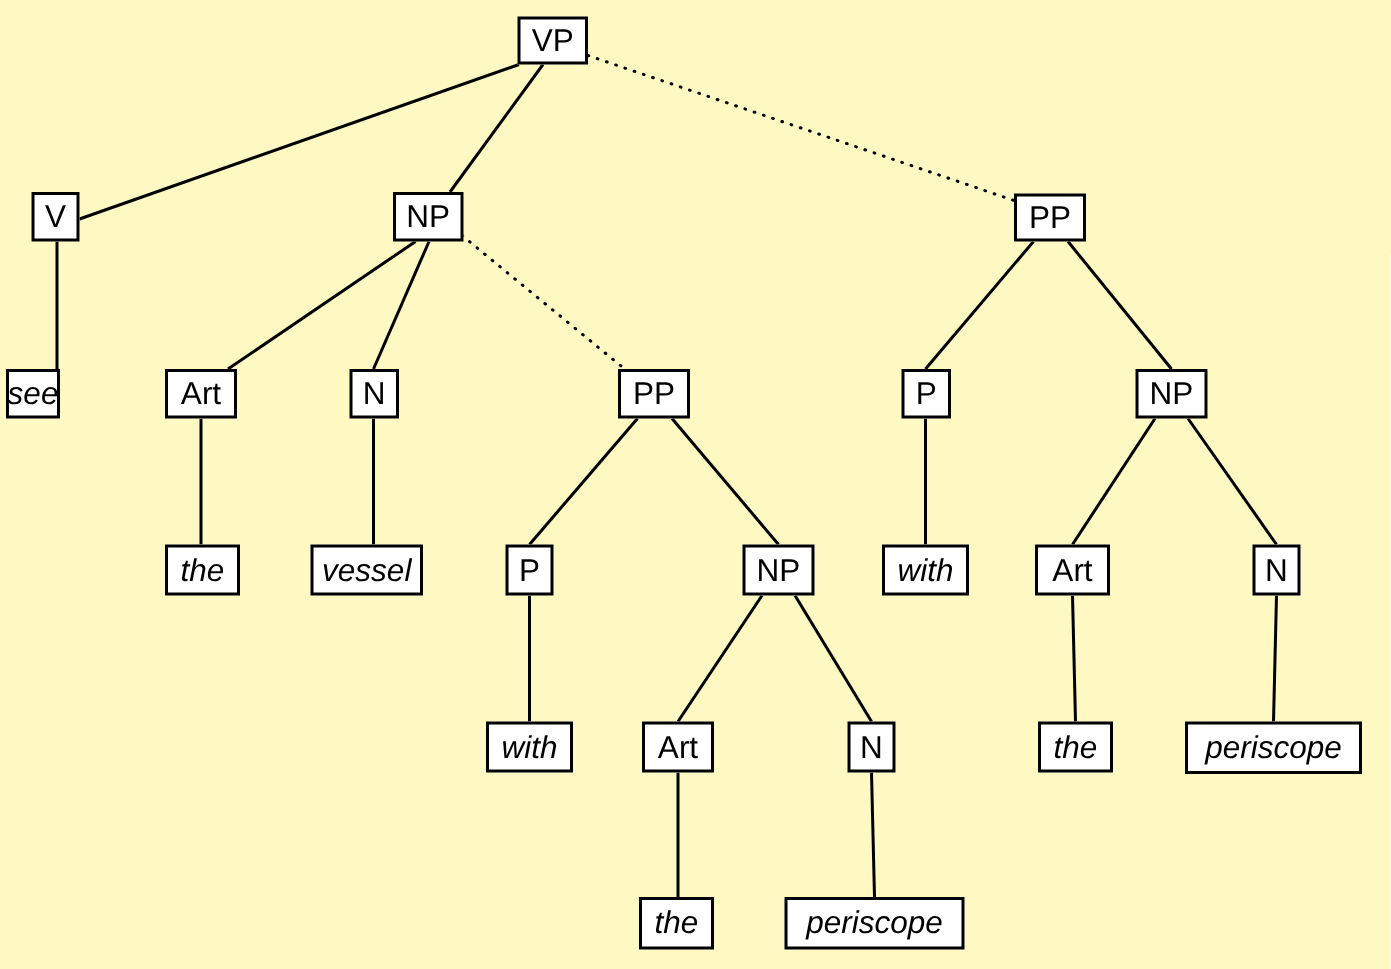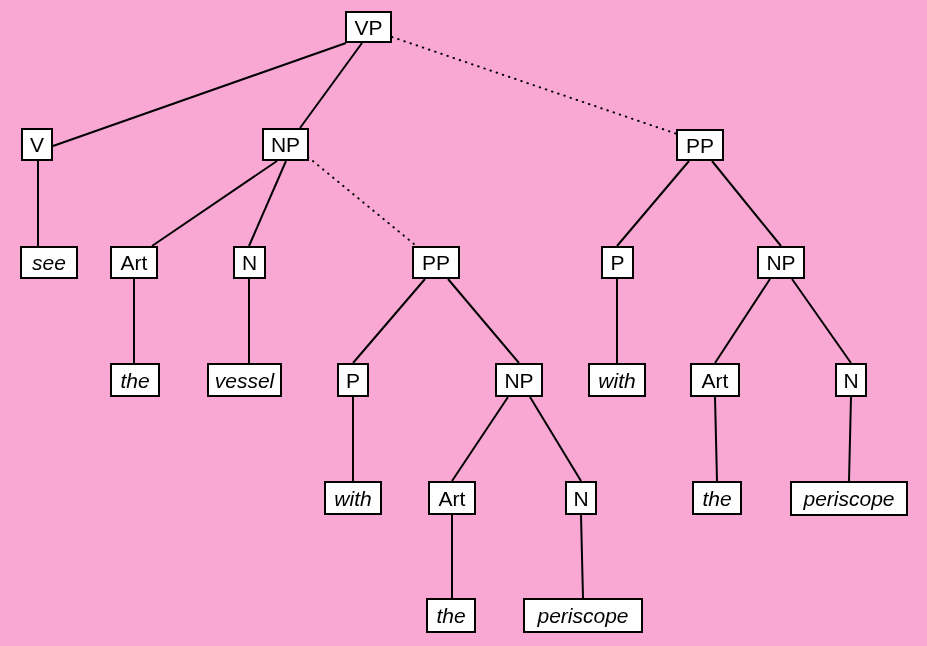--- a/index.html
+++ b/index.html
@@ -7,21 +7,21 @@
     padding: 0;
     background: #ffffff;
   }
   body {
     font-family: "Liberation Sans", sans-serif;
   }
   #tree-canvas {
     position: relative;
     width: 927px;
     height: 646px;
-    background: #f9a8d4;
+    background: #fef9c3;
     overflow: hidden;
   }
   #edge-layer {
     position: absolute;
     left: 0;
     top: 0;
     width: 927px;
     height: 646px;
   }
   .node {
@@ -73,21 +73,21 @@
       <line x1="770" y1="279" x2="715" y2="363" stroke="#000000" stroke-width="2"></line>
       <line x1="792" y1="279" x2="851" y2="363" stroke="#000000" stroke-width="2"></line>
       <line x1="715" y1="397" x2="717" y2="481" stroke="#000000" stroke-width="2"></line>
       <line x1="851" y1="397" x2="849" y2="481" stroke="#000000" stroke-width="2"></line>
     </svg>
   <div id="node-layer">
       <div class="node cat" style="left: 345px; top: 11px; width: 47px; height: 32px;">VP</div>
       <div class="node cat" style="left: 21px; top: 128px; width: 32px; height: 33px;">V</div>
       <div class="node cat" style="left: 262px; top: 128px; width: 47px; height: 33px;">NP</div>
       <div class="node cat" style="left: 676px; top: 129px; width: 48px; height: 32px;">PP</div>
-      <div class="node leaf" style="left: 20px; top: 246px; width: 58px; height: 33px;">see</div>
+      <div class="node leaf" style="left: 4px; top: 246px; width: 36px; height: 33px;">see</div>
       <div class="node cat" style="left: 110px; top: 246px; width: 48px; height: 33px;">Art</div>
       <div class="node cat" style="left: 233px; top: 246px; width: 33px; height: 33px;">N</div>
       <div class="node cat" style="left: 412px; top: 246px; width: 48px; height: 33px;">PP</div>
       <div class="node cat" style="left: 601px; top: 246px; width: 33px; height: 33px;">P</div>
       <div class="node cat" style="left: 757px; top: 246px; width: 48px; height: 33px;">NP</div>
       <div class="node leaf" style="left: 110px; top: 363px; width: 50px; height: 34px;">the</div>
       <div class="node leaf" style="left: 207px; top: 363px; width: 75px; height: 34px;">vessel</div>
       <div class="node cat" style="left: 337px; top: 363px; width: 32px; height: 34px;">P</div>
       <div class="node cat" style="left: 495px; top: 363px; width: 48px; height: 34px;">NP</div>
       <div class="node leaf" style="left: 588px; top: 363px; width: 58px; height: 34px;">with</div>

